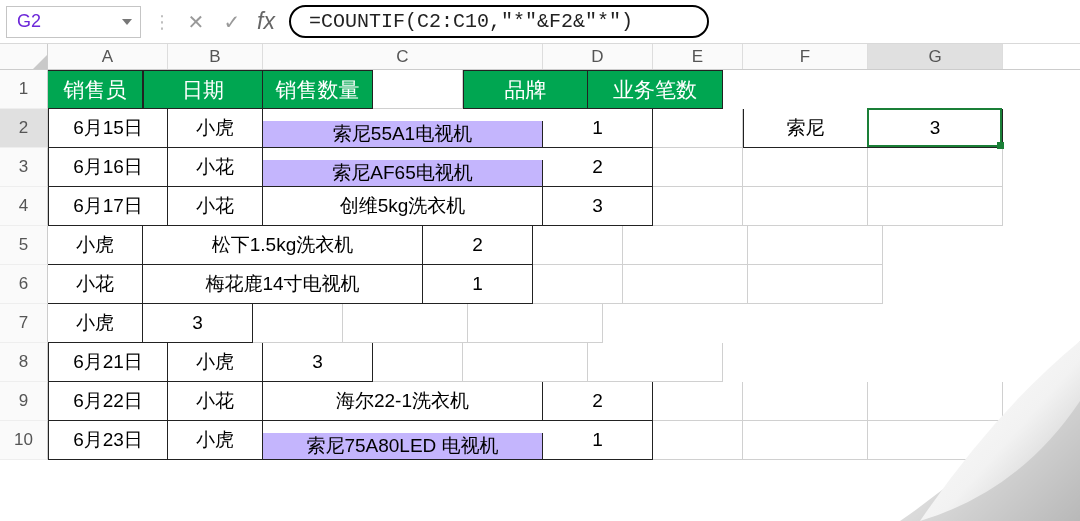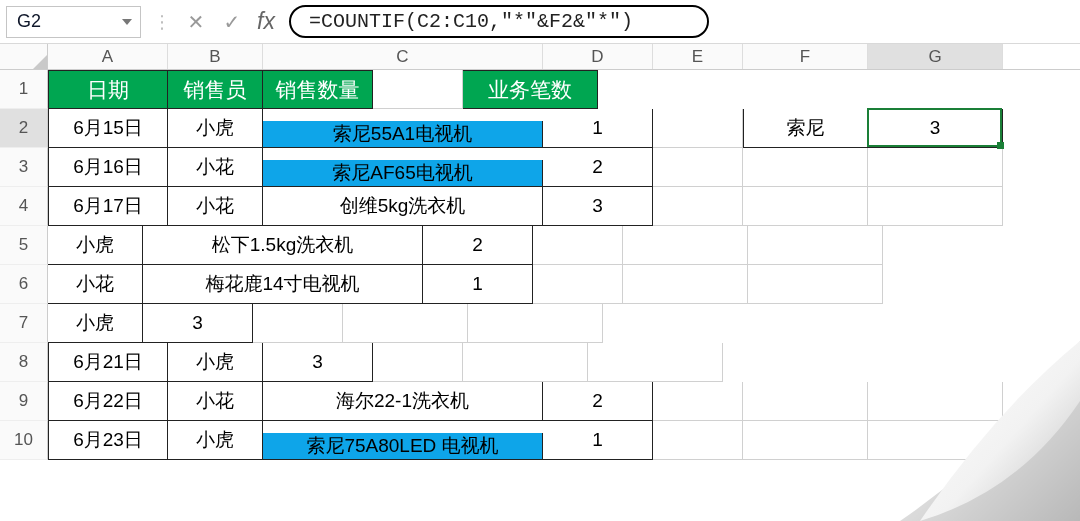--- a/index.html
+++ b/index.html
@@ -28,21 +28,21 @@
     gap: 6px;
   }
   .namebox {
     width: 135px;
     height: 32px;
     border: 1px solid #c5c5c5;
     display: flex;
     align-items: center;
     justify-content: space-between;
     padding: 0 8px 0 10px;
-    color: #0f172a;
+    color: #6d28d9;
     font-size: 18px;
     background: #fff;
   }
   .namebox .caret {
     width: 0; height: 0;
     border-left: 5px solid transparent;
     border-right: 5px solid transparent;
     border-top: 6px solid #777;
   }
   .sep-dots {
@@ -151,21 +151,21 @@
   }
   .cell.left-border { border-left: 1px solid #222; }
   .cell.top-border { border-top: 1px solid #222; }
 
   .hdr-green {
     background: #00a651;
     color: #fff;
     font-family: "KaiTi", "STKaiti", serif;
     font-size: 21px;
   }
-  .hl { background: #0ea5e9; margin-top: 12px; }
+  .hl { background: #c4b5fd; margin-top: 12px; }
   .kaiti { font-family: Liberation Sans, sans-serif; }
 
   
   .cA { width: 120px; }
   .cB { width: 95px; }
   .cC { width: 280px; }
   .cD { width: 110px; }
   .cE { width: 90px; }
   .cF { width: 125px; }
   .cG { width: 135px; }
@@ -238,24 +238,25 @@
       <div class="rowhdr r">5</div>
       <div class="rowhdr r">6</div>
       <div class="rowhdr r">7</div>
       <div class="rowhdr r">8</div>
       <div class="rowhdr r">9</div>
       <div class="rowhdr r">10</div>
     </div>
     <div class="cells" id="cells">
 
       <div class="row r">
+        <div class="cell cB hdr-green bordered top-border">销售员</div>
         <div class="cell cA hdr-green bordered left-border top-border">日期</div>
-        <div class="cell cB hdr-green bordered top-border">销售员</div>
         <div class="cell cD hdr-green bordered top-border">销售数量</div>
         <div class="cell cE"></div>
+        <div class="cell cF hdr-green bordered left-border top-border">品牌</div>
         <div class="cell cG hdr-green bordered top-border">业务笔数</div>
       </div>
 
       <div id="data-rows">
           <div class="row r">
             <div class="cell cA bordered left-border">6月15日</div>
             <div class="cell cB bordered kaiti">小虎</div>
             <div class="cell cC bordered kaiti hl">索尼55A1电视机</div>
             <div class="cell cD bordered">1</div>
             <div class="cell cE"></div>

